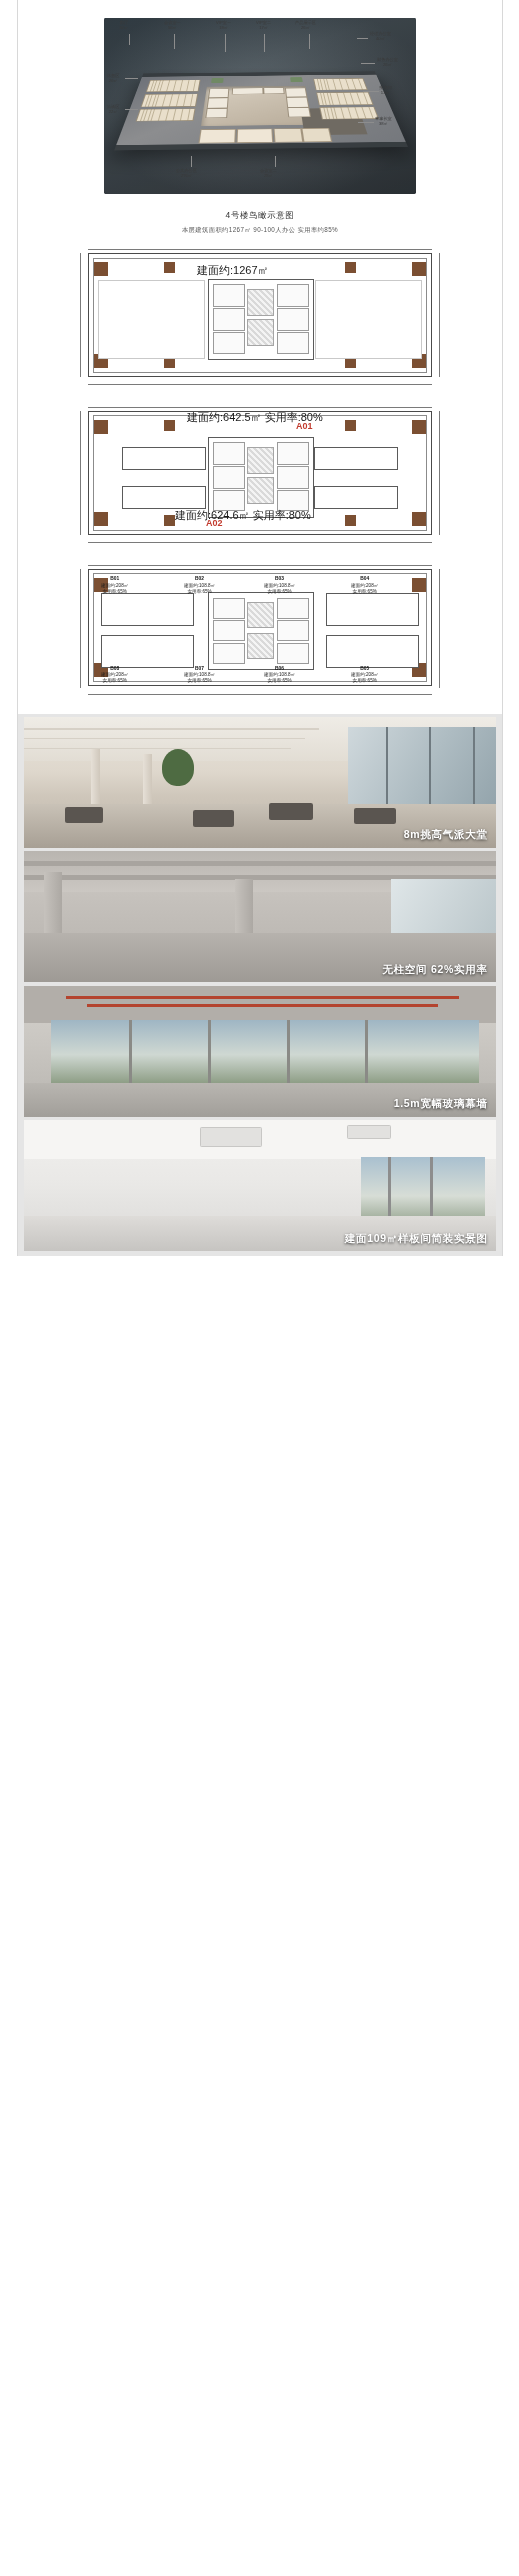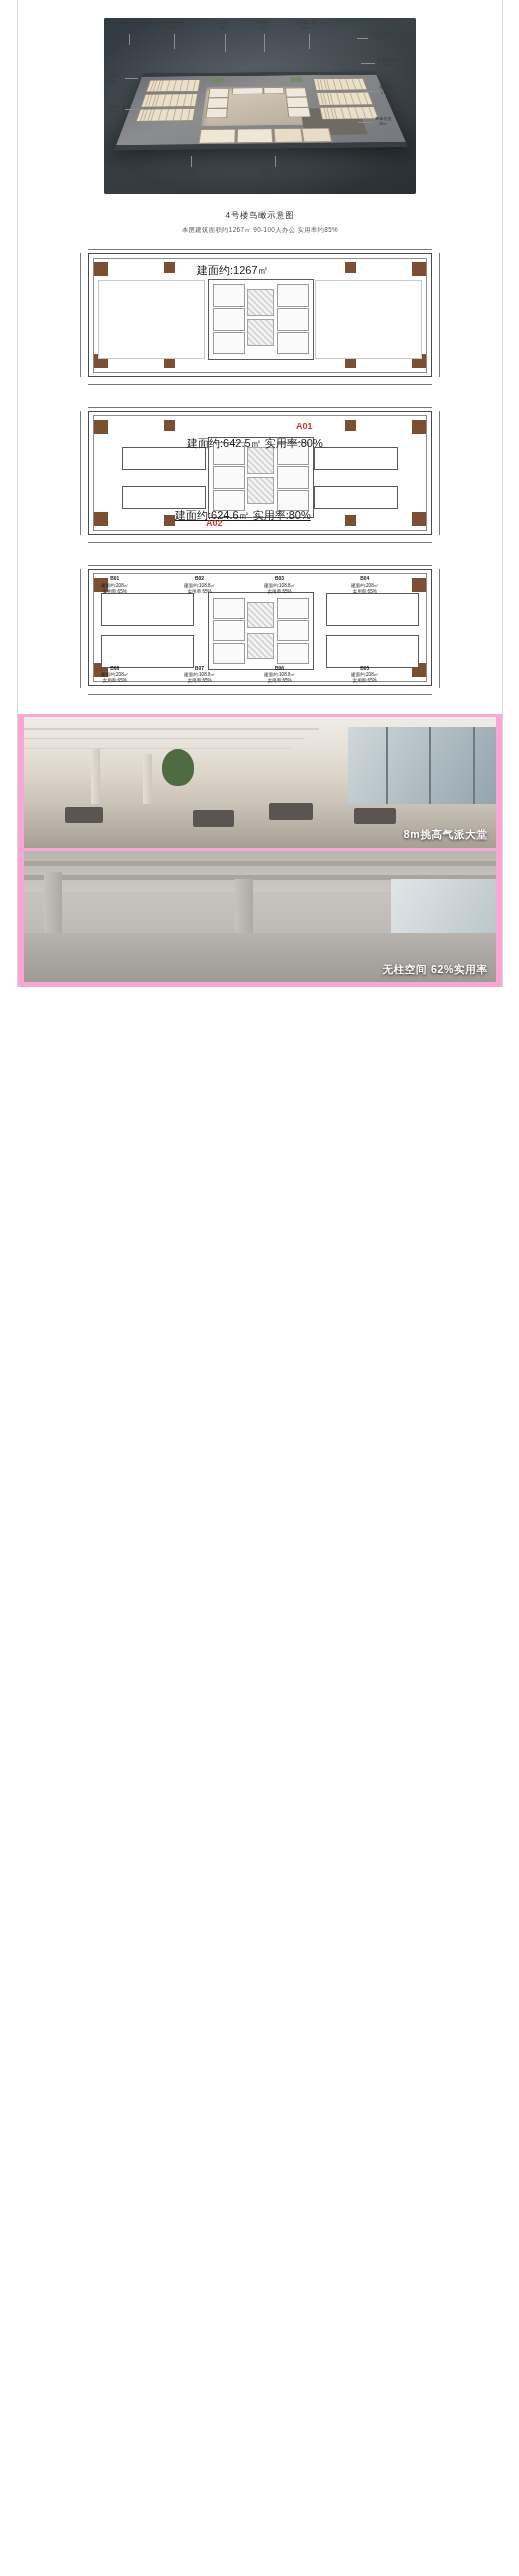--- a/index.html
+++ b/index.html
@@ -52,21 +52,21 @@
   .plan .hatch{position:absolute;background:repeating-linear-gradient(45deg,#d9d9d9 0 2.1px,#f4f4f4 2.1px 4.2px);border:0.7px solid #a5a5a5;}
   .plan .dim-h{position:absolute;height:0.7px;background:#7a7a7a;}
   .plan .dim-v{position:absolute;width:0.7px;background:#7a7a7a;}
   .plan-note{position:absolute;font-size:7px;color:#1a1a1a;white-space:nowrap;}
   .plan-note.big{font-size:11px;}
   .unit-tag{position:absolute;text-align:center;font-size:4.6px;line-height:1.35;color:#1a1a1a;white-space:nowrap;}
   .unit-tag .code{font-weight:bold;font-size:4.9px;color:#111;}
   .a-code{position:absolute;font-size:9px;color:#c23b2e;font-weight:bold;}
 
   
-  .photos{width:485px;margin:12.6px auto 0;background:#f9a8d4;padding:2.8px 0 1.4px;text-align:center;}
+  .photos{width:485px;margin:12.6px auto 0;background:#e5e5e5;padding:2.8px 0 1.4px;text-align:center;}
   .photo{position:relative;width:472px;height:131px;margin:0 auto 3.5px;overflow:hidden;background:#cfcfcf;}
   .photo .cap{position:absolute;right:8.4px;bottom:5.6px;color:#fff;font-size:10.5px;
     letter-spacing:0.7px;text-shadow:0 0.7px 2.8px rgba(0,0,0,.75);font-weight:bold;}
   
   .p-lobby{background:linear-gradient(180deg,#e9e4dc 0%,#ded7cc 42%,#cfc7bb 60%,#b9b1a6 100%);}
   .p-lobby .ceil{position:absolute;left:0;top:0;width:100%;height:44px;background:linear-gradient(180deg,#efece6,#e2ddd4);}
   .p-lobby .ceilline{position:absolute;height:1.4px;background:#d6d0c6;}
   .p-lobby .glass{position:absolute;right:0;top:9.8px;width:148px;height:105px;
     background:linear-gradient(120deg,#cfd8dc,#aebcc2 50%,#8fa0a8);}
   .p-lobby .mull{position:absolute;width:2.1px;background:#6f7a80;top:9.8px;height:105px;}
@@ -293,24 +293,24 @@
       <div class="corewall" style="left:73px;top:44px;width:82px;height:21px;"></div>
       <div class="corewall" style="left:73px;top:83px;width:82px;height:21px;"></div>
       <div class="corewall" style="right:73px;top:44px;width:82px;height:21px;"></div>
       <div class="corewall" style="right:73px;top:83px;width:82px;height:21px;"></div>
 
       <div class="dim-h" style="left:39px;top:4.2px;right:39px;"></div>
       <div class="dim-h" style="left:39px;bottom:8.4px;right:39px;"></div>
       <div class="dim-v" style="left:31px;top:8.4px;bottom:15.5px;"></div>
       <div class="dim-v" style="right:31px;top:8.4px;bottom:15.5px;"></div>
 
-      <div class="plan-note big" style="left:126px;top:33px;padding-left:12px;">建面约:642.5㎡   实用率:80%</div>
+      <div class="plan-note big" style="left:126px;top:7px;padding-left:12px;">建面约:642.5㎡   实用率:80%</div>
       <div class="a-code" style="left:247px;top:18px;">A01</div>
 
-      <div class="plan-note big" style="left:126px;top:105px;text-decoration:underline;">建面约:624.6㎡   实用率:80%</div>
+      <div class="plan-note big" style="left:126px;top:105px;">建面约:624.6㎡   实用率:80%</div>
       <div class="a-code" style="left:157px;top:115px;">A02</div>
     </div>
   </div>
 
   <div class="plan-block">
     <div class="plan" style="height:141px;">
       <div class="outline"></div>
       <div class="outline inner"></div>
 
       <div class="brown" style="left:45px;top:17px;width:14px;height:14px;"></div>
@@ -408,18 +408,40 @@
       <div class="ceil"></div>
       <div class="beam" style="left:0;top:9.8px;width:100%;"></div>
       <div class="beam" style="left:0;top:24px;width:100%;"></div>
       <div class="colr" style="left:19.7px;top:21px;height:67px;"></div>
       <div class="colr" style="left:211px;top:28px;height:58px;"></div>
       <div class="win"></div>
       <div class="floor"></div>
       <div class="cap">无柱空间 62%实用率</div>
     </div>
 
-
+    <div class="photo p-curtain">
+      <div class="ceil"></div>
+      <div class="pipe" style="left:42px;top:9.8px;width:393px;"></div>
+      <div class="pipe" style="left:63px;top:18px;width:351px;"></div>
+      <div class="win"></div>
+      <div class="mull" style="left:105px;"></div>
+      <div class="mull" style="left:184px;"></div>
+      <div class="mull" style="left:263px;"></div>
+      <div class="mull" style="left:341px;"></div>
+      <div class="floor"></div>
+      <div class="cap">1.5m宽幅玻璃幕墙</div>
+    </div>
+
+    <div class="photo p-f109">
+      <div class="ceil"></div>
+      <div class="ac" style="left:176px;top:7px;width:60px;height:18px;"></div>
+      <div class="ac" style="left:323px;top:4.2px;width:42px;height:12.6px;"></div>
+      <div class="win"></div>
+      <div class="mull" style="right:63px;top:37px;height:65px;"></div>
+      <div class="mull" style="right:105px;top:37px;height:65px;"></div>
+      <div class="floor"></div>
+      <div class="cap">建面109㎡样板间简装实景图</div>
+    </div>
 
 
   </div>
 </div>
 
 
 </body></html>

